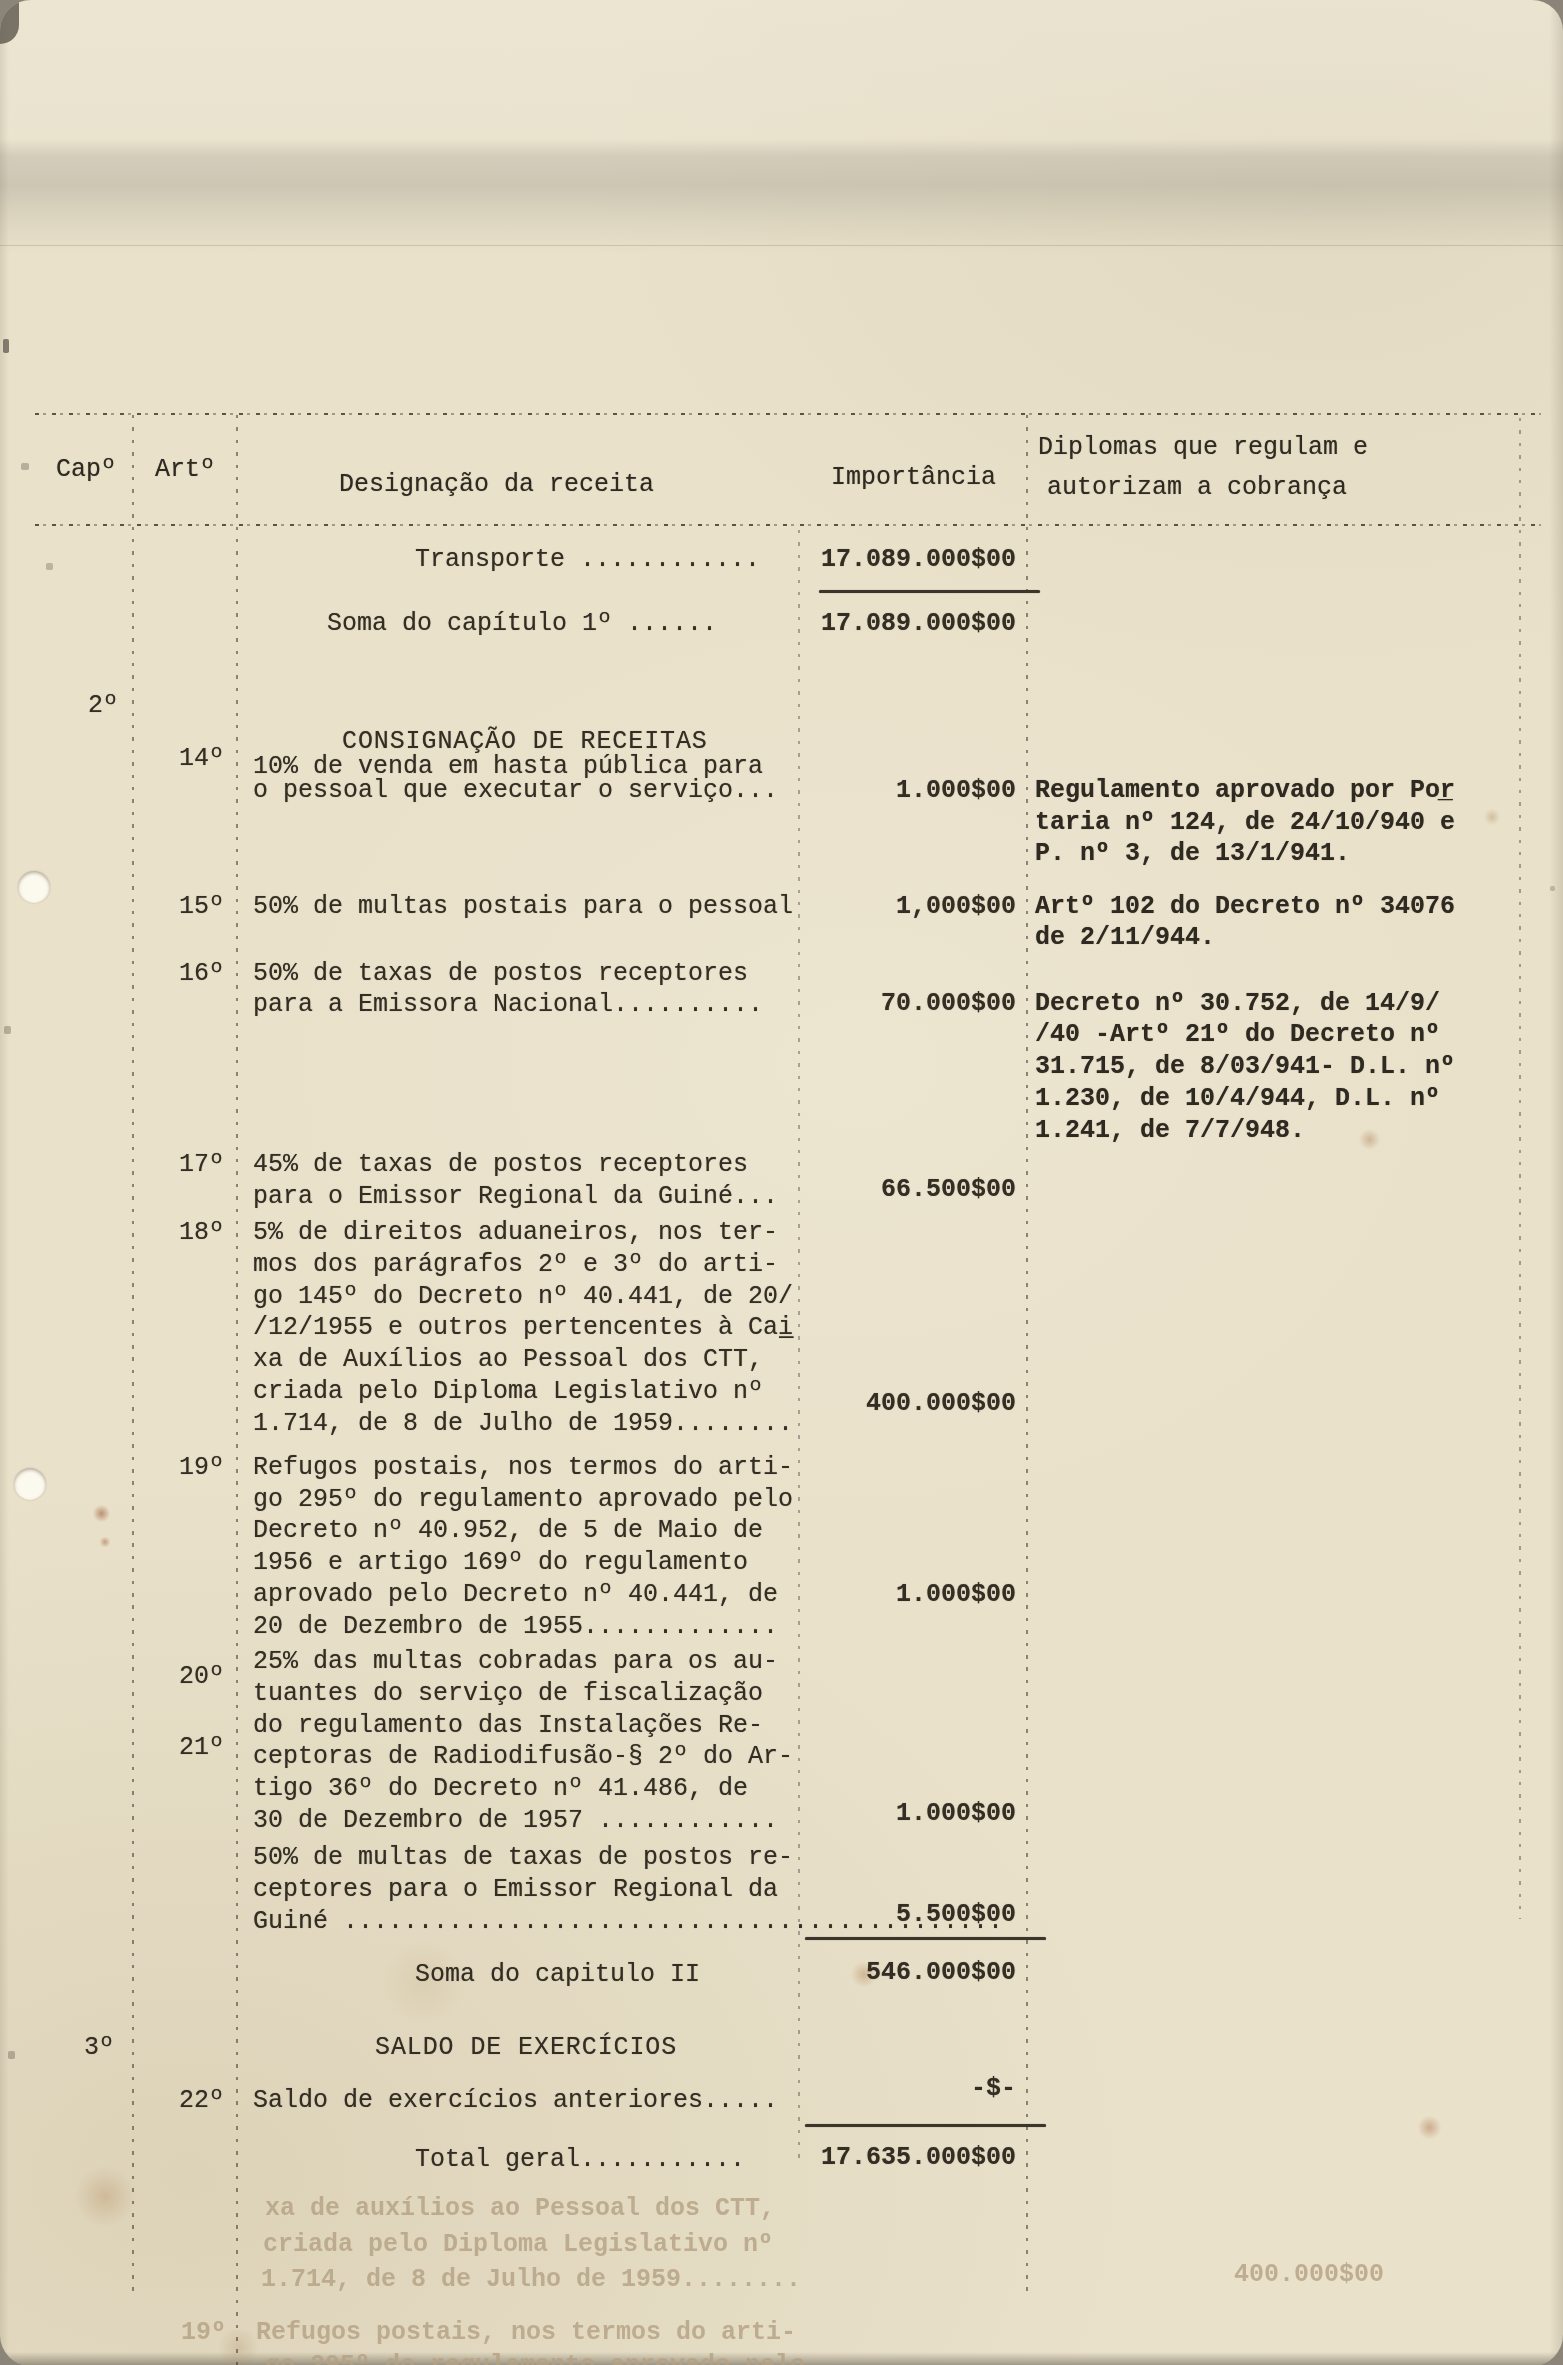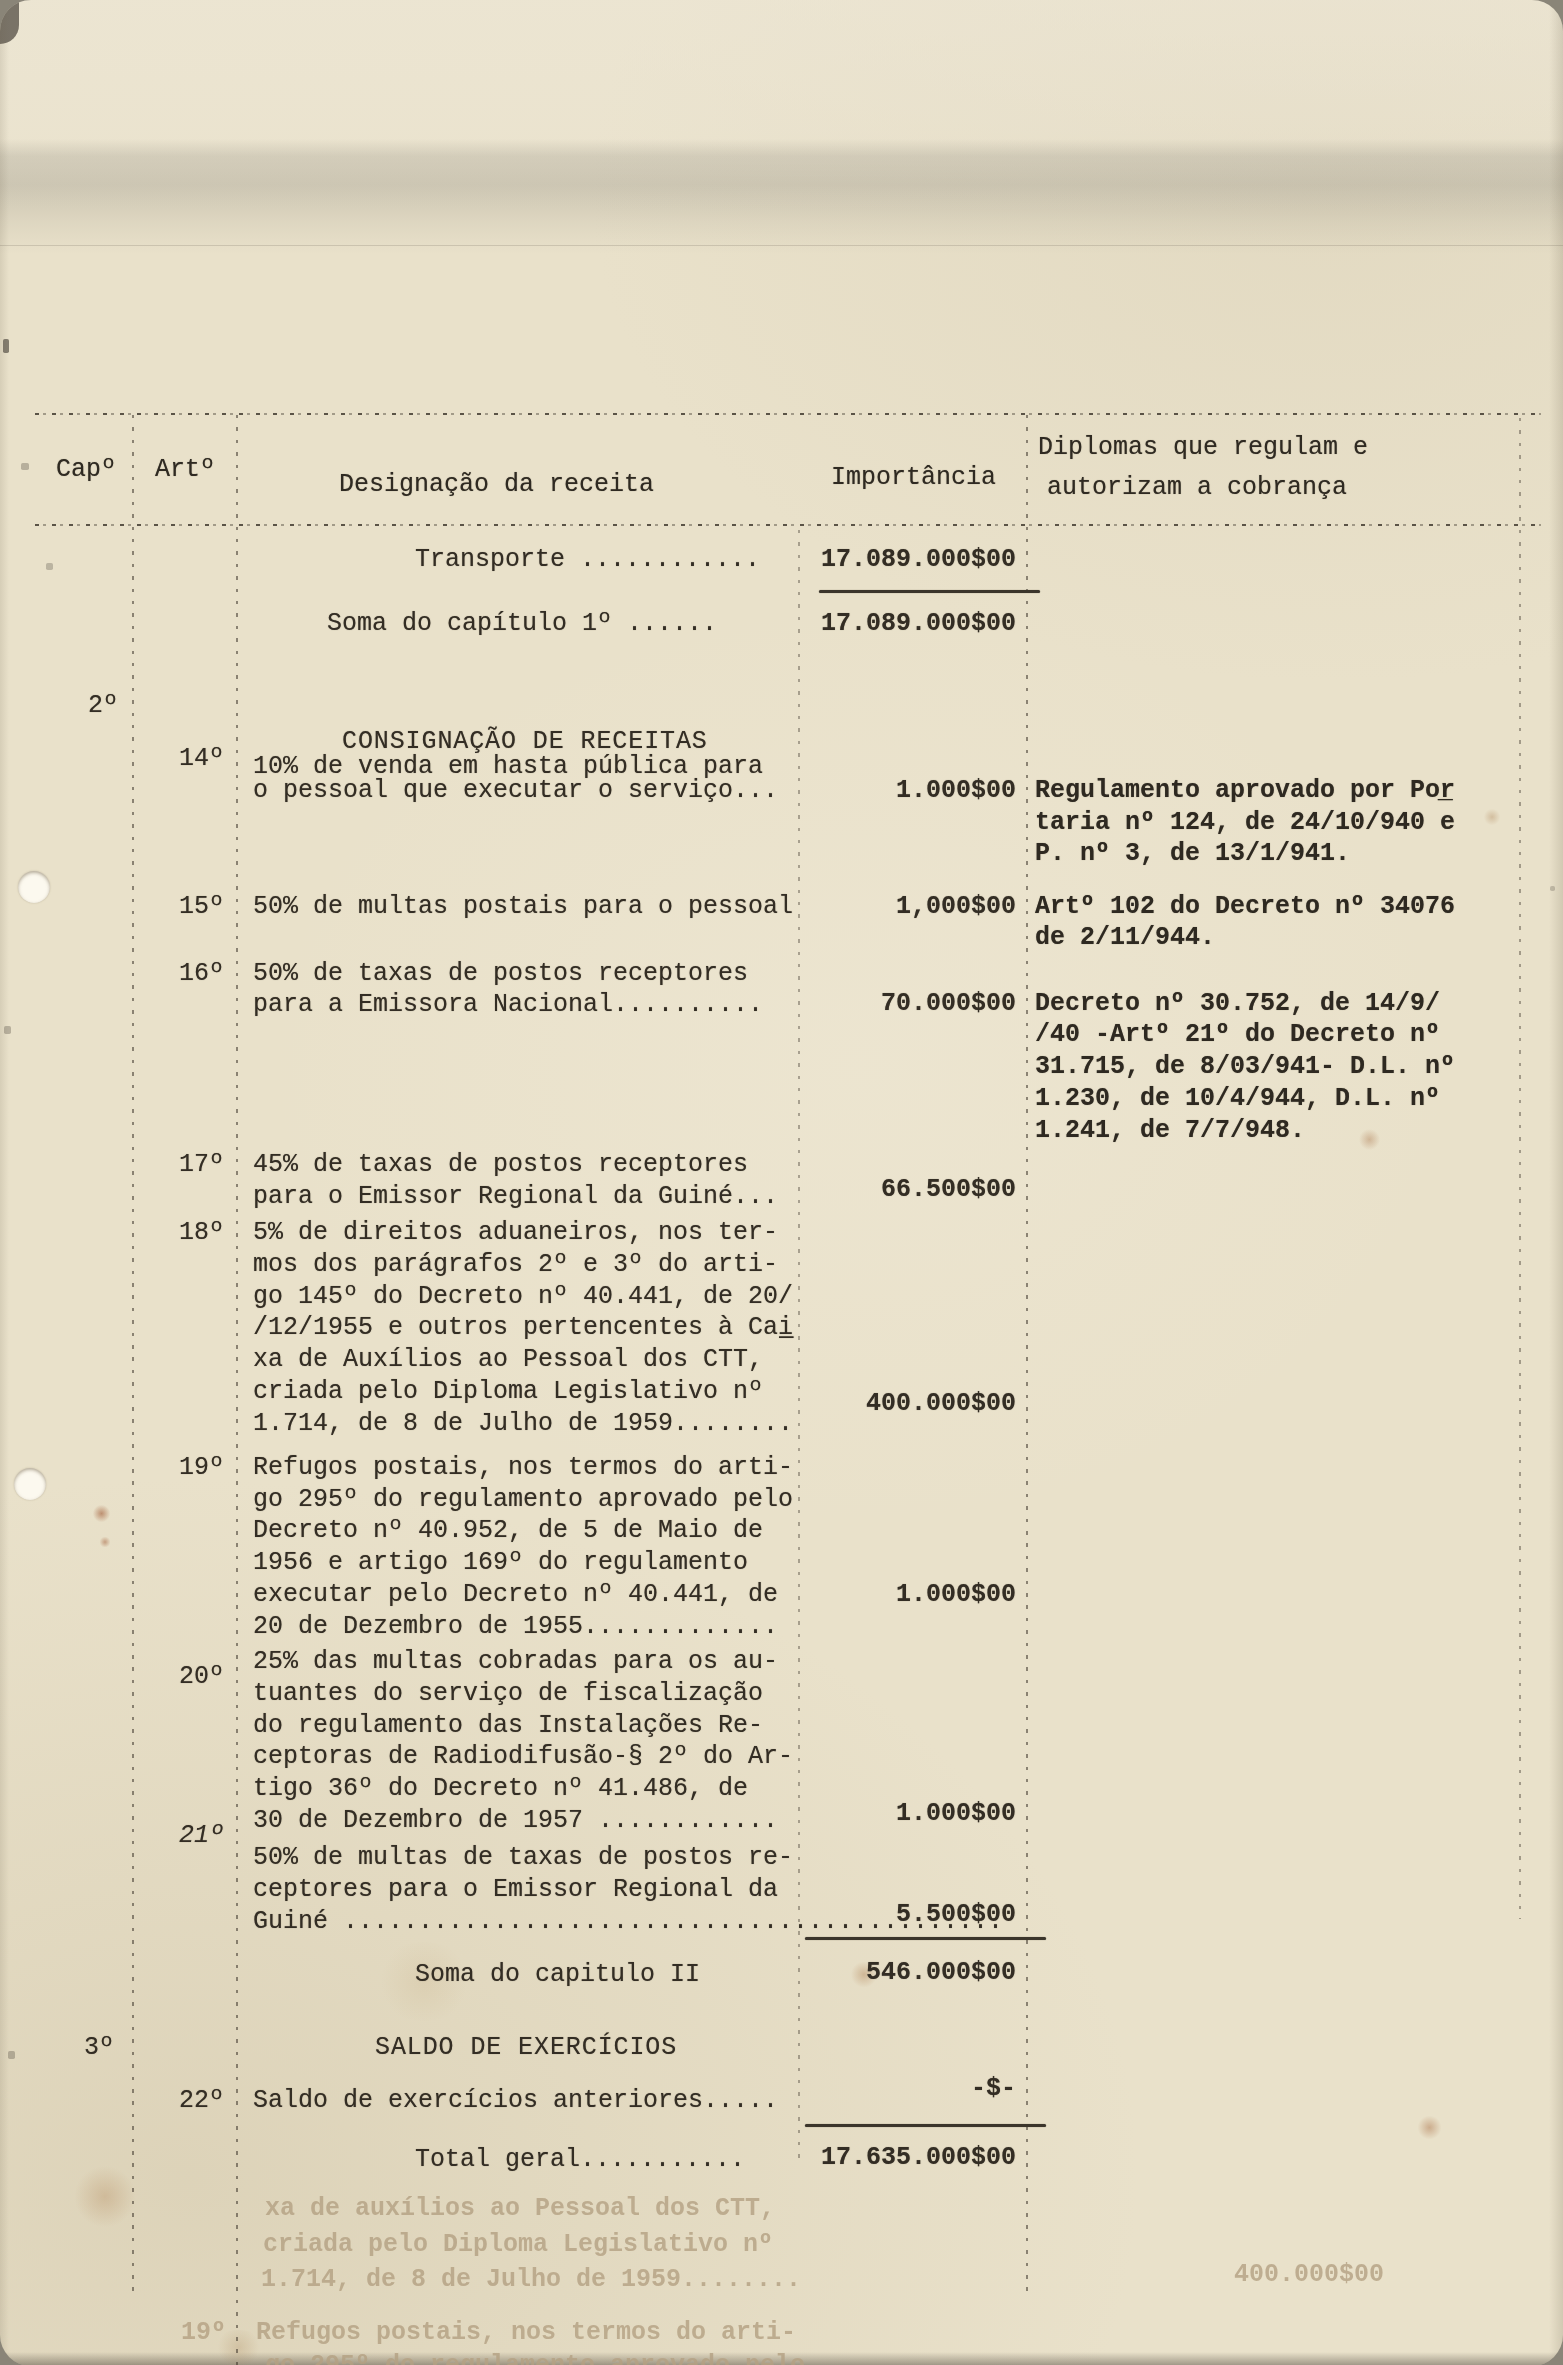--- a/index.html
+++ b/index.html
@@ -140,34 +140,34 @@
   <div class="line des" style="top:1345px;">xa de Auxílios ao Pessoal dos CTT,</div>
   <div class="line des" style="top:1377px;">criada pelo Diploma Legislativo nº</div>
   <div class="line des" style="top:1409px;">1.714, de 8 de Julho de 1959........</div>
   <div class="line val" style="top:1389px;">400.000$00</div>
 
   <div class="line art" style="top:1453px;">19º</div>
   <div class="line des" style="top:1453px;">Refugos postais, nos termos do arti-</div>
   <div class="line des" style="top:1485px;">go 295º do regulamento aprovado pelo</div>
   <div class="line des" style="top:1516px;">Decreto nº 40.952, de 5 de Maio de</div>
   <div class="line des" style="top:1548px;">1956 e artigo 169º do regulamento</div>
-  <div class="line des" style="top:1580px;">executar pelo Decreto nº 40.441, de</div>
+  <div class="line des" style="top:1580px;">aprovado pelo Decreto nº 40.441, de</div>
   <div class="line des" style="top:1612px;">20 de Dezembro de 1955.............</div>
   <div class="line val" style="top:1580px;">1.000$00</div>
 
   <div class="line art" style="top:1662px;">20º</div>
   <div class="line des" style="top:1647px;">25% das multas cobradas para os au-</div>
   <div class="line des" style="top:1679px;">tuantes do serviço de fiscalização</div>
   <div class="line des" style="top:1711px;">do regulamento das Instalações Re-</div>
   <div class="line des" style="top:1742px;">ceptoras de Radiodifusão-§ 2º do Ar-</div>
   <div class="line des" style="top:1774px;">tigo 36º do Decreto nº 41.486, de</div>
   <div class="line des" style="top:1806px;">30 de Dezembro de 1957 ............</div>
   <div class="line val" style="top:1799px;">1.000$00</div>
 
-  <div class="line art" style="top:1821px;font-style:italic;">21º</div>
+  <div class="line art" style="top:1733px;">21º</div>
   <div class="line des" style="top:1843px;">50% de multas de taxas de postos re-</div>
   <div class="line des" style="top:1875px;">ceptores para o Emissor Regional da</div>
   <div class="line des" style="top:1907px;">Guiné ............................................</div>
   <div class="line val" style="top:1900px;">5.500$00</div>
 
   <div class="line" style="left:415px;top:1960px;">Soma do capitulo II</div>
   <div class="line val" style="top:1958px;">546.000$00</div>
 
   <div class="line" style="left:84px;top:2033px;">3º</div>
   <div class="line title" style="left:375px;top:2033px;">SALDO DE EXERCÍCIOS</div>

